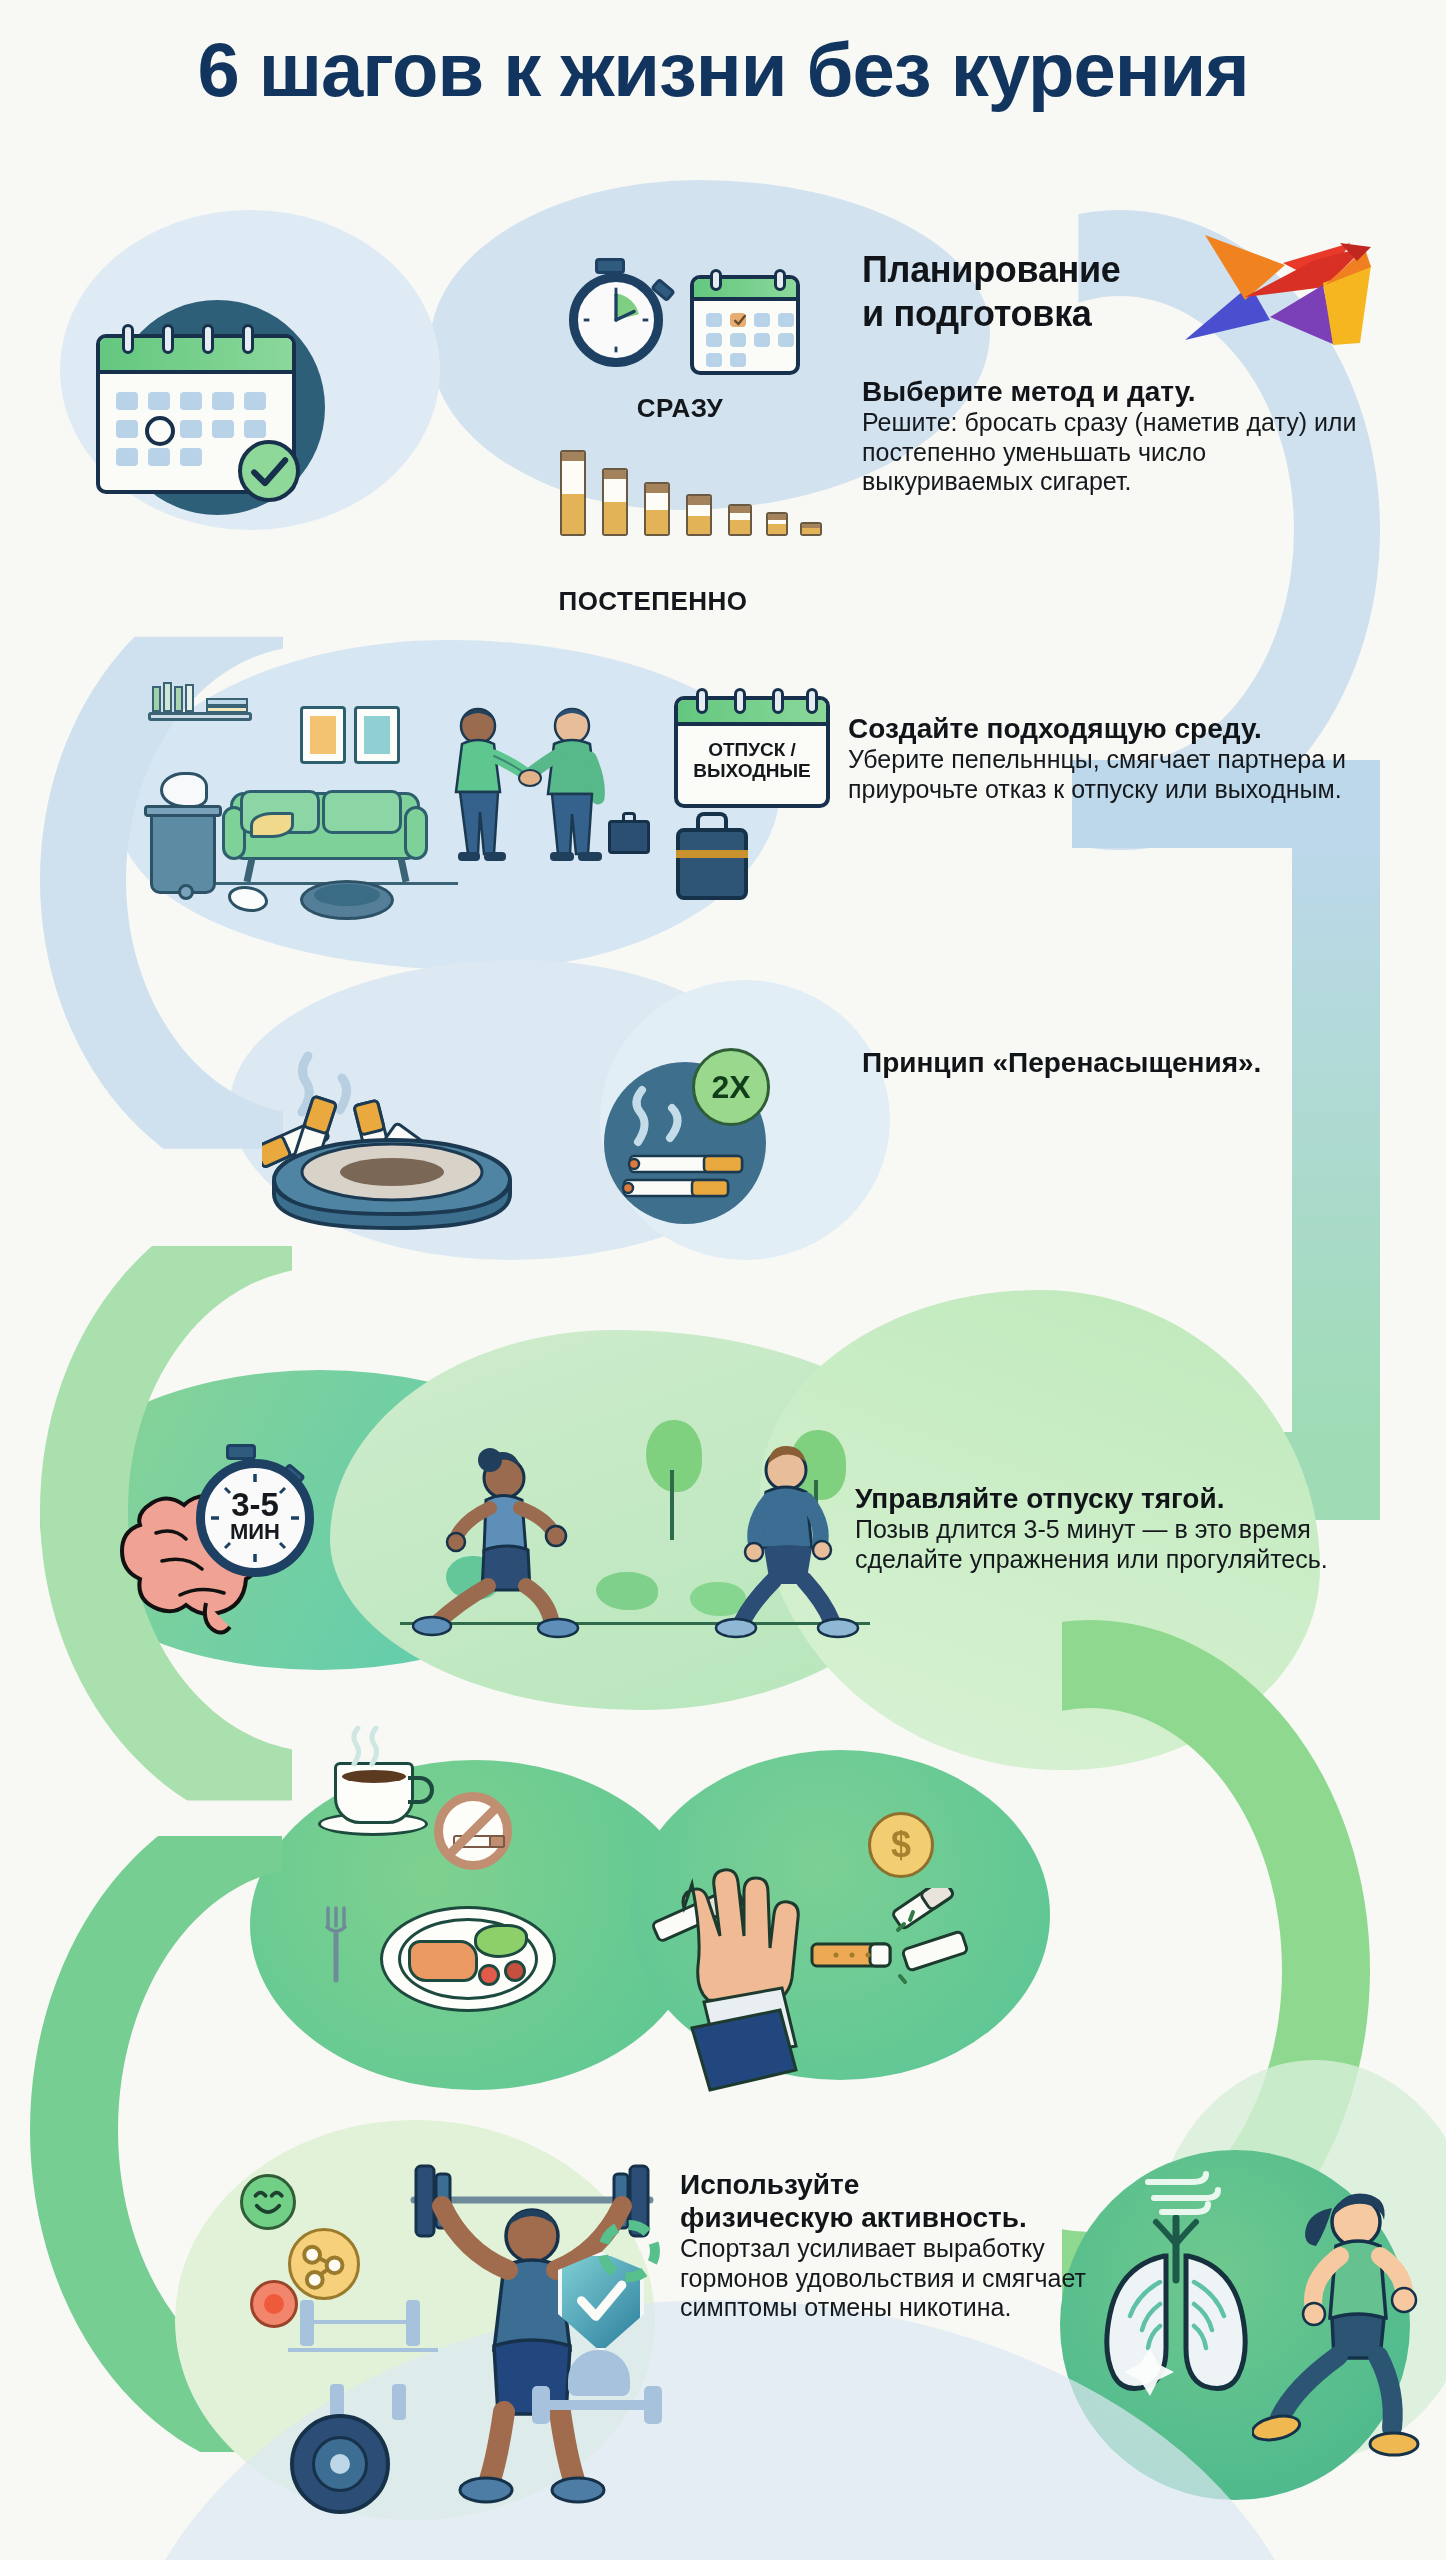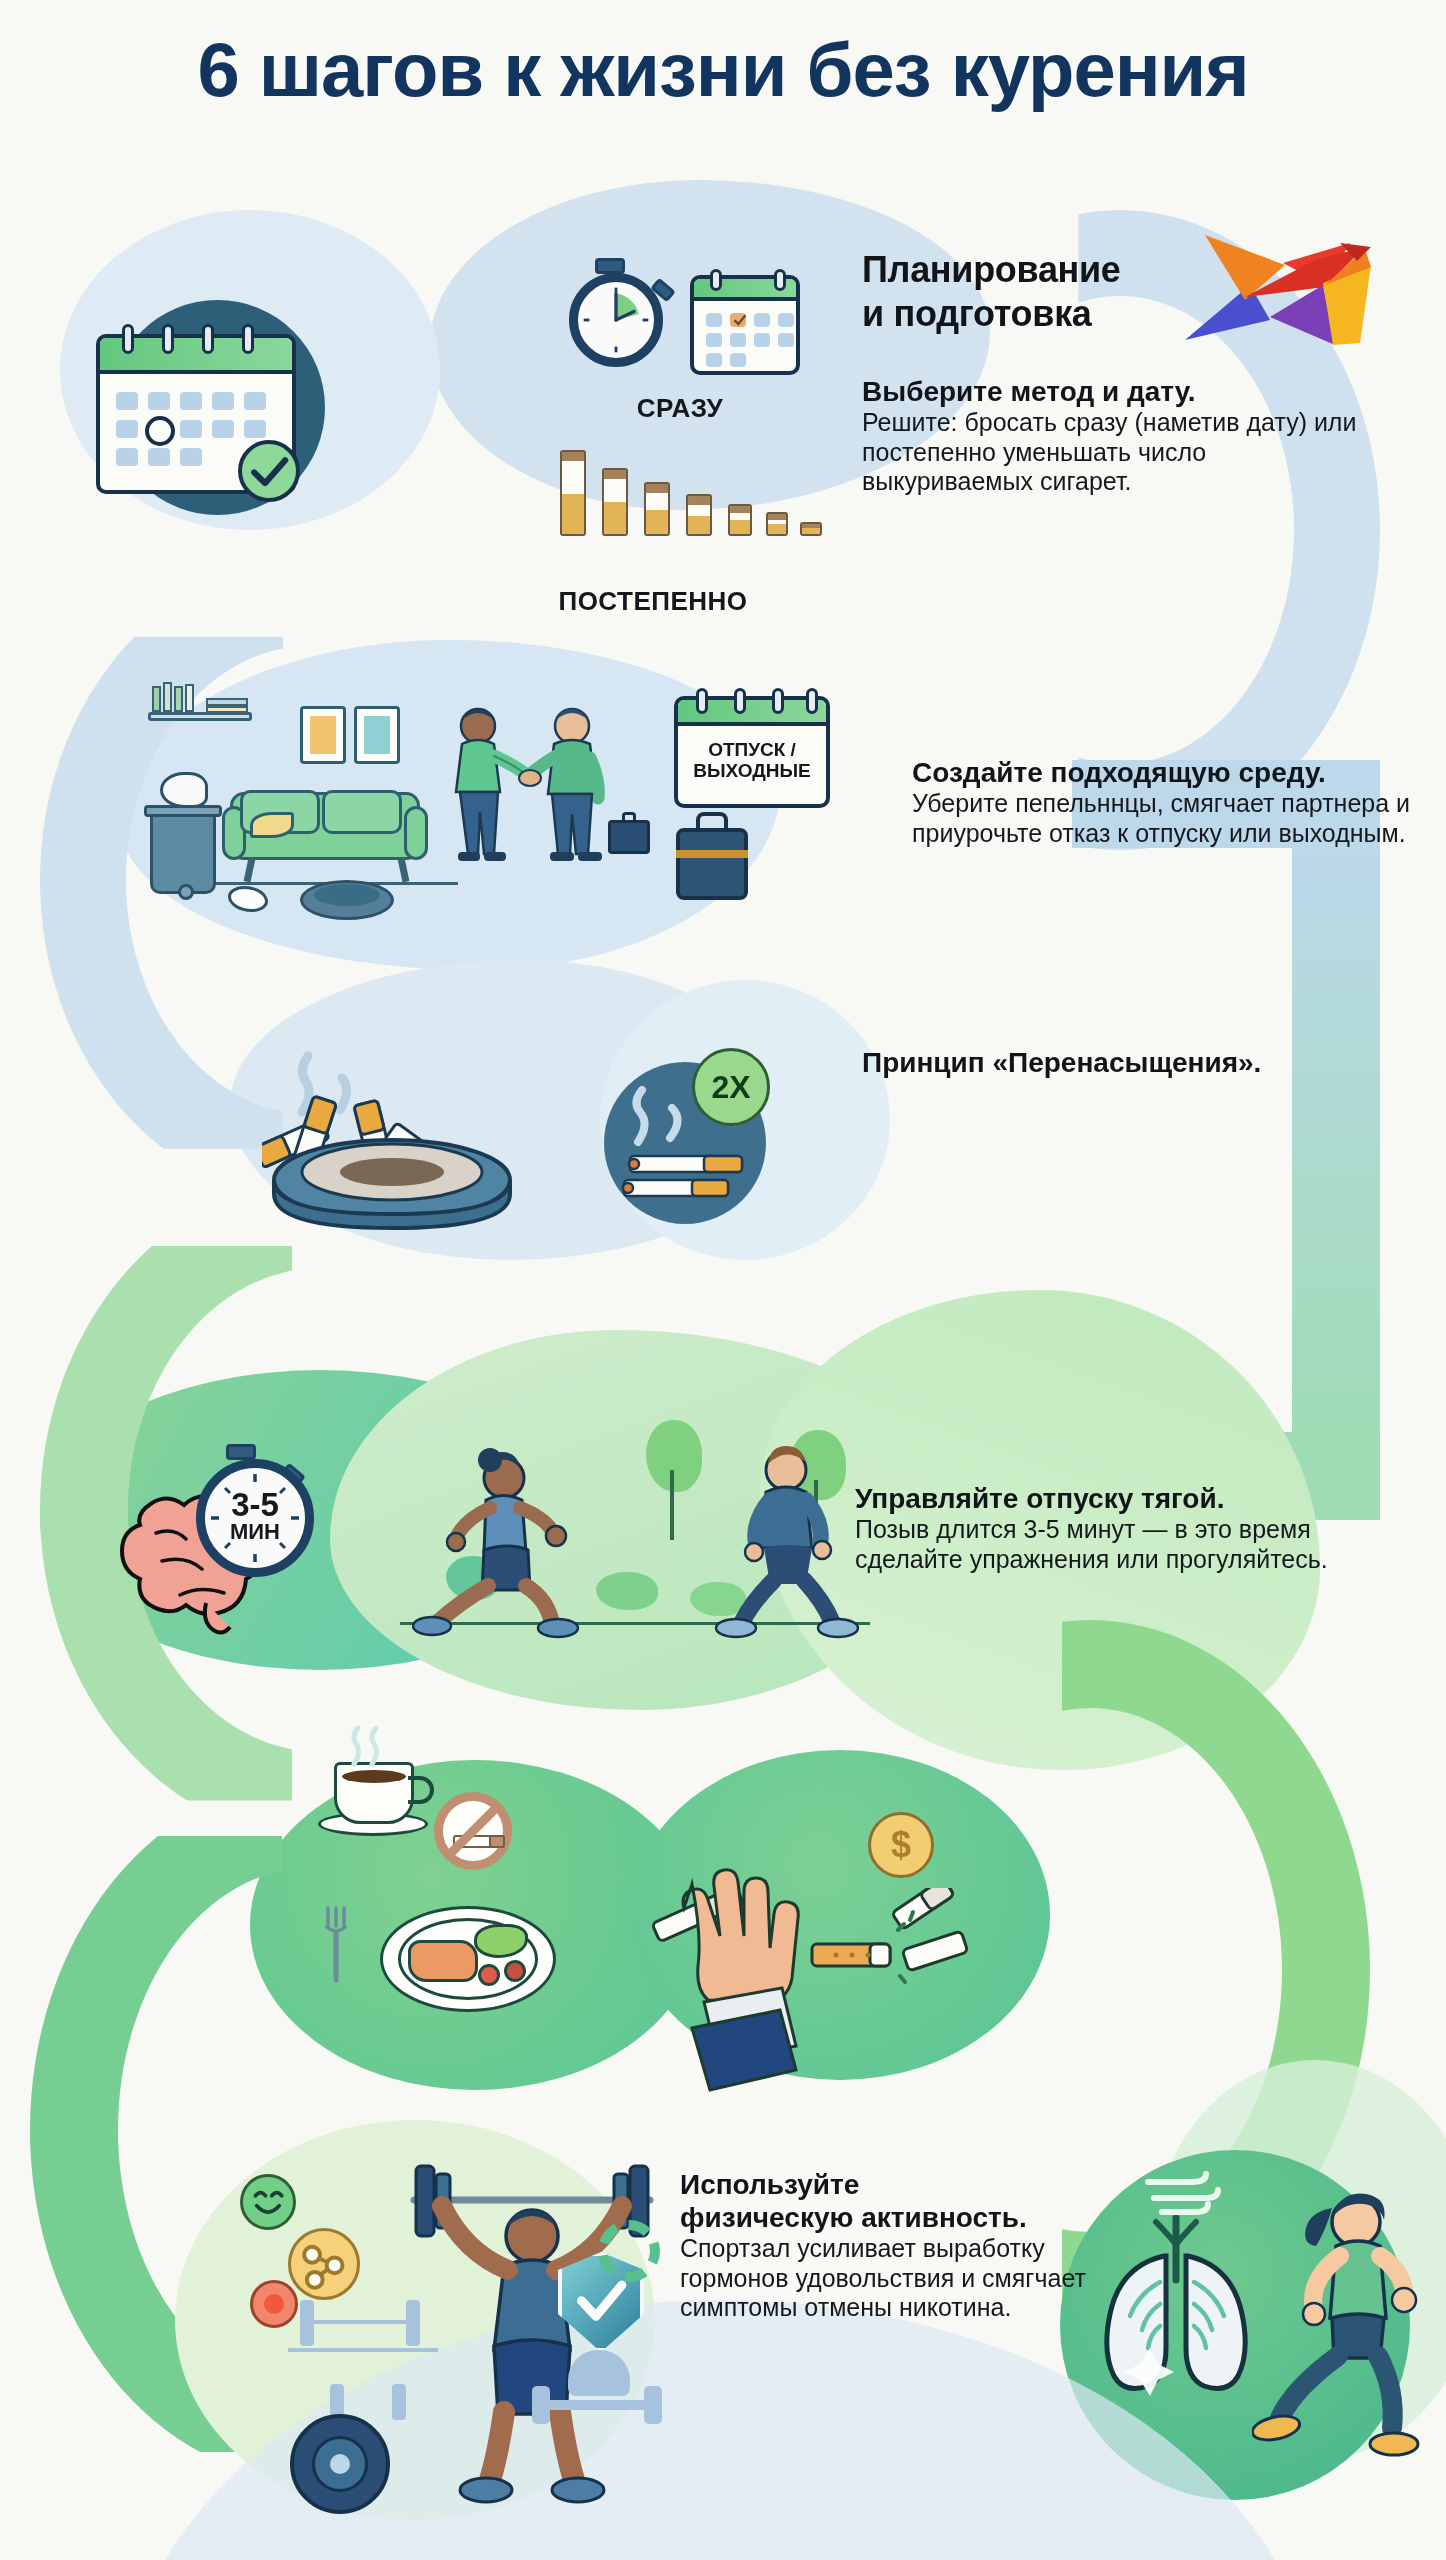--- a/index.html
+++ b/index.html
@@ -371,21 +371,21 @@
     <div class="cal-ring" style="left:18px; top:-12px; height:26px;"></div>
     <div class="cal-ring" style="left:56px; top:-12px; height:26px;"></div>
     <div class="cal-ring" style="left:94px; top:-12px; height:26px;"></div>
     <div class="cal-ring" style="left:128px; top:-12px; height:26px;"></div>
     <div style="position:absolute; left:0; right:0; top:40px; text-align:center; font-weight:700; font-size:19px; color:#14181c; line-height:1.1;">
       <div>ОТПУСК /</div>
       <div>ВЫХОДНЫЕ</div>
     </div>
   </div>
 
-  <div class="body-text" style="left:912px; top:712px; width:510px;margin-top:44px;">
+  <div class="body-text" style="left:848px; top:712px; width:510px;">
     <span class="lead">Создайте подходящую среду.</span>
     <span>Уберите пепельннцы, смягчает партнера и приурочьте отказ к отпуску или выходным.</span>
   </div>
 
   <svg class="ico" style="left:262px; top:1036px; width:270px; height:200px;" viewBox="0 0 270 200">
     <path d="M40 76 q12 -18 4 -30 q-8 -12 2 -26" stroke="#b7cfe0" stroke-width="9" fill="none" stroke-linecap="round"></path>
     <path d="M78 74 q12 -20 2 -32" stroke="#b7cfe0" stroke-width="9" fill="none" stroke-linecap="round"></path>
     <g stroke="#1b3a52" stroke-width="3">
       <rect x="-6" y="96" width="72" height="22" rx="4" fill="#fbfbf8" transform="rotate(-24 30 107)"></rect>
       <rect x="-6" y="96" width="30" height="22" rx="4" fill="#eaa93f" transform="rotate(-24 30 107)"></rect>

